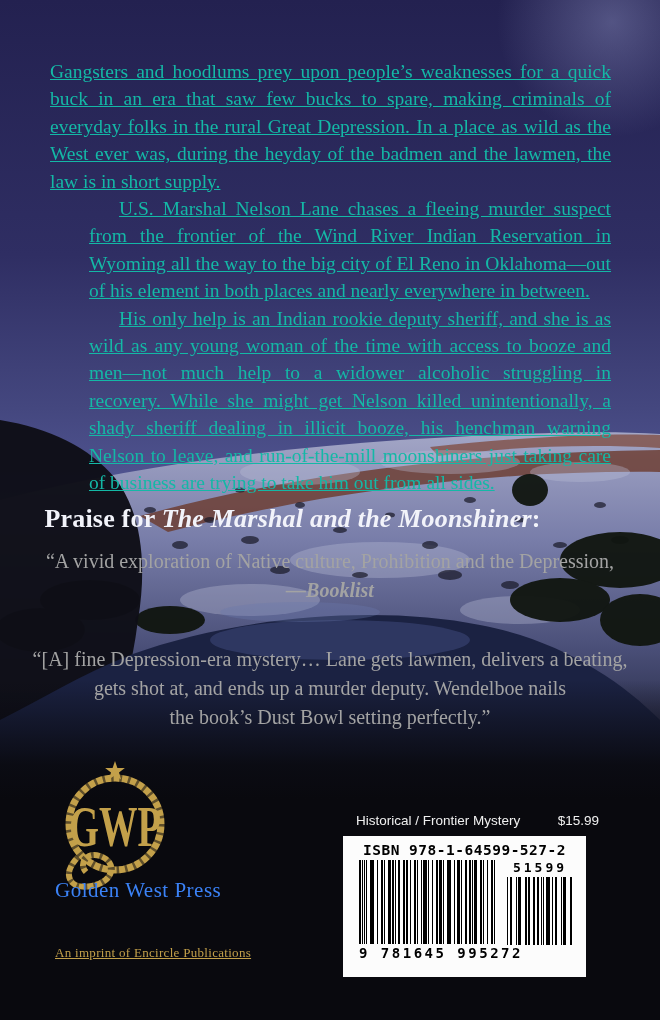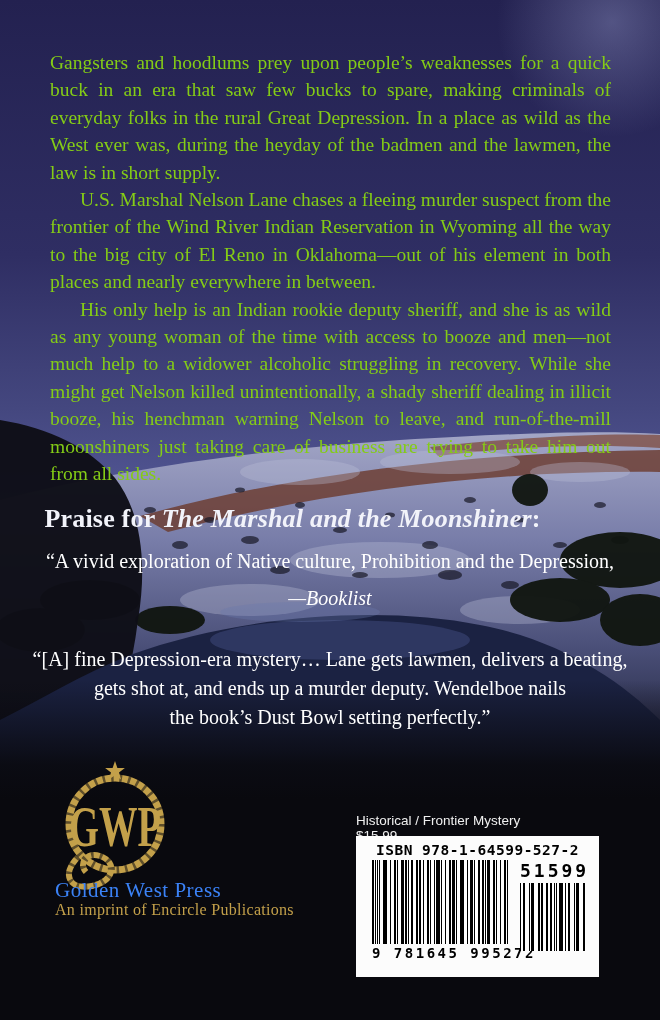--- a/index.html
+++ b/index.html
@@ -3,56 +3,56 @@
 <meta charset="utf-8">
 <style>
   html,body{margin:0;padding:0;background:#111;}
   #cover{position:relative;width:660px;height:1020px;overflow:hidden;
          font-family:"Liberation Serif",serif;background:#232150;}
   #scene{position:absolute;left:0;top:0;width:660px;height:1020px;display:block;}
 
   .overlay{position:absolute;z-index:2;}
 
   
-  #synopsis{left:50px;top:49px;width:561px;color:#84cc16;
-            font-size:19.5px;line-height:27.4px;text-align:justify;}
+  #synopsis{left:50px;top:58px;width:561px;color:#14b8a6;
+            font-size:19.5px;line-height:27.4px;text-align:justify;text-decoration:underline;}
   #synopsis p{margin:0;}
-  #synopsis p + p{text-indent:30px;}
+  #synopsis p + p{text-indent:30px;margin-left:39px;}
 
   
   #praise-heading{left:0;top:504px;width:585px;text-align:center;color:#f2f3fa;
                   font-size:26px;font-weight:bold;letter-spacing:.2px;}
   #praise-heading .title{font-style:italic;}
-  .quote{left:0;width:660px;text-align:center;color:#ffffff;font-size:20px;line-height:29px;}
+  .quote{left:0;width:660px;text-align:center;color:#a3a3a3;font-size:20px;line-height:29px;}
   #quote-1{top:547px;}
   #quote-2{top:645px;}
-  .qattr{font-weight:normal;font-style:italic;margin-top:8px;}
+  .qattr{font-weight:bold;font-style:italic;}
 
   
   #logo-svg{left:38px;top:752px;width:160px;height:150px;}
   #publisher-name{left:55px;top:878px;color:#3b82f6;font-size:21px;letter-spacing:.5px;}
-  #publisher-imprint{left:55px;top:901px;color:#c3a04a;font-size:16px;letter-spacing:.3px;}
+  #publisher-imprint{left:55px;top:945px;color:#c3a04a;font-size:13px;letter-spacing:.3px;text-decoration:underline;}
   #credits{left:55px;top:938px;color:#e8e8e6;font-size:16px;line-height:23px;}
 
   
   #category-row{left:356px;top:813px;width:243px;display:flex;justify-content:space-between;
-                color:#f0f0f0;font-family:"Liberation Sans",sans-serif;font-size:13.5px;flex-direction:column;}
-  #barcode-box{left:356px;top:836px;width:243px;height:141px;background:#fcfcfc;
+                color:#f0f0f0;font-family:"Liberation Sans",sans-serif;font-size:13.5px;}
+  #barcode-box{left:343px;top:836px;width:243px;height:141px;background:#fcfcfc;
                font-family:"DejaVu Sans Mono",monospace;color:#000;}
   #isbn-line{margin-top:6px;text-align:center;font-size:14.5px;font-weight:bold;letter-spacing:.5px;}
   #barcode-row{display:flex;margin-top:2px;padding:0 10px 0 16px;}
   #barcode-main{width:138px;}
   #bars-main{height:84px;
      background-image:
        repeating-linear-gradient(90deg, rgba(0,0,0,0) 0 5px, #000 5px 6px, rgba(0,0,0,0) 6px 13px, #000 13px 15px, rgba(0,0,0,0) 15px 17px),
        repeating-linear-gradient(90deg, #000 0 2px, #fff 2px 3px, #000 3px 4px, #fff 4px 7px, #000 7px 8px, #fff 8px 11px);}
   #digits-main{font-size:14px;font-weight:bold;letter-spacing:2.5px;background:#fcfcfc;
                padding-top:1px;white-space:nowrap;}
   #barcode-supp{width:66px;margin-left:10px;}
-  #digits-supp{font-size:18px;font-weight:bold;letter-spacing:3px;text-align:left;}
+  #digits-supp{font-size:13px;font-weight:bold;letter-spacing:3px;text-align:center;}
   #bars-supp{height:68px;margin-top:2px;
      background-image:
        repeating-linear-gradient(90deg, rgba(0,0,0,0) 0 4px, #000 4px 5px, rgba(0,0,0,0) 5px 11px, #000 11px 13px, rgba(0,0,0,0) 13px 15px),
        repeating-linear-gradient(90deg, #000 0 1px, #fff 1px 3px, #000 3px 5px, #fff 5px 9px);}
 </style>
 </head>
 <body>
 
 <div id="cover">
 

